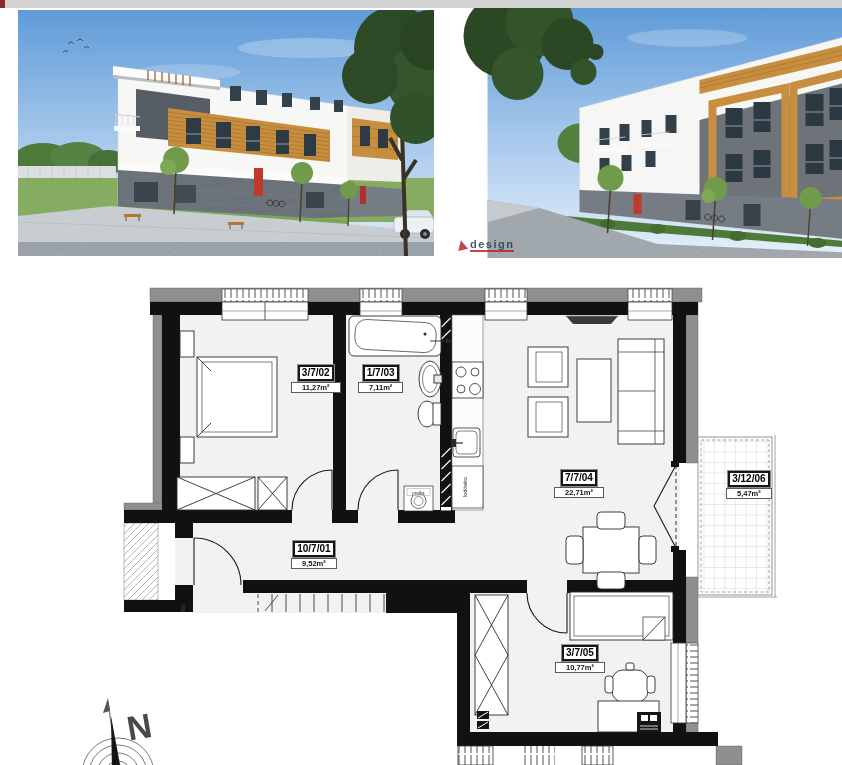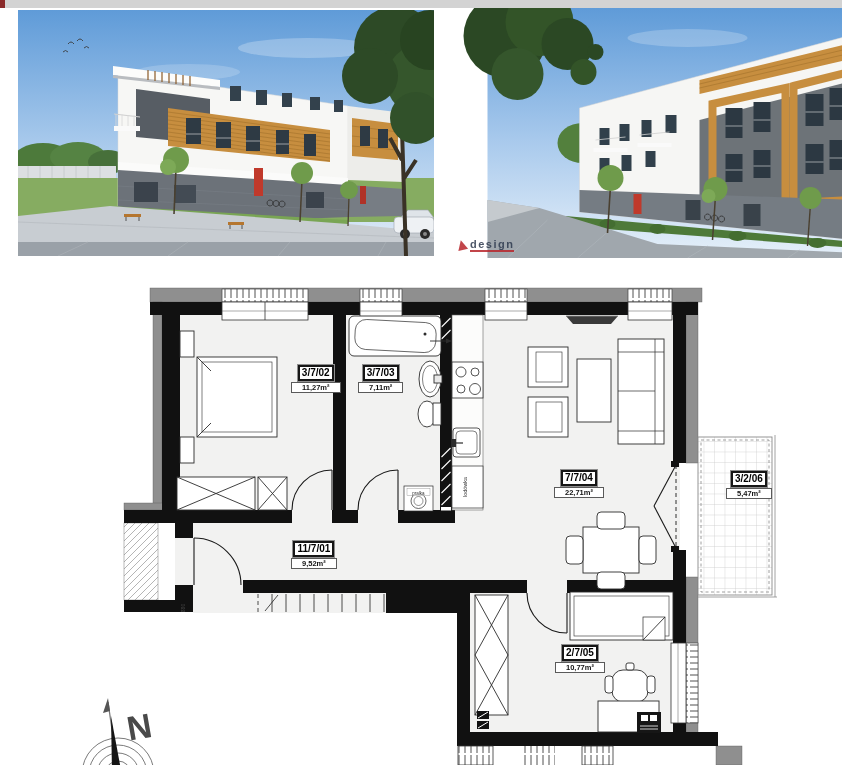--- a/index.html
+++ b/index.html
@@ -483,36 +483,36 @@
           <circle cx="118" cy="774" r="36"></circle>
       </g>
       <line x1="108" y1="702" x2="117" y2="764" stroke="#777" stroke-width="1.3"></line>
       <path d="M108,698 L103,713 L110,711 Z" fill="#555"></path>
       <path d="M111,716 L121,770 L112,772 Z" fill="#141414"></path>
       <text x="126" y="739" font-size="34" font-weight="bold" fill="#494949" transform="rotate(-10 138 722)" font-family="Liberation Sans, sans-serif">N</text>
     </g>
   </svg>
 
   <div class="room-label" style="left:291px;top:541px;">
-    <div class="room-id">11/7/01</div>
+    <div class="room-id">10/7/01</div>
     <div class="room-area">9,52m²</div>
   </div>
   <div class="room-label" style="left:291px;top:365px;">
     <div class="room-id">3/7/02</div>
     <div class="room-area">11,27m²</div>
   </div>
   <div class="room-label" style="left:358px;top:365px;">
-    <div class="room-id">3/7/03</div>
+    <div class="room-id">1/7/03</div>
     <div class="room-area">7,11m²</div>
   </div>
   <div class="room-label" style="left:554px;top:470px;">
     <div class="room-id">7/7/04</div>
     <div class="room-area">22,71m²</div>
   </div>
   <div class="room-label" style="left:555px;top:645px;">
-    <div class="room-id">2/7/05</div>
+    <div class="room-id">3/7/05</div>
     <div class="room-area">10,77m²</div>
   </div>
   <div class="room-label" style="left:726px;top:471px;">
-    <div class="room-id">3/2/06</div>
+    <div class="room-id">3/12/06</div>
     <div class="room-area">5,47m²</div>
   </div>
 </div>
 
 </body></html>

